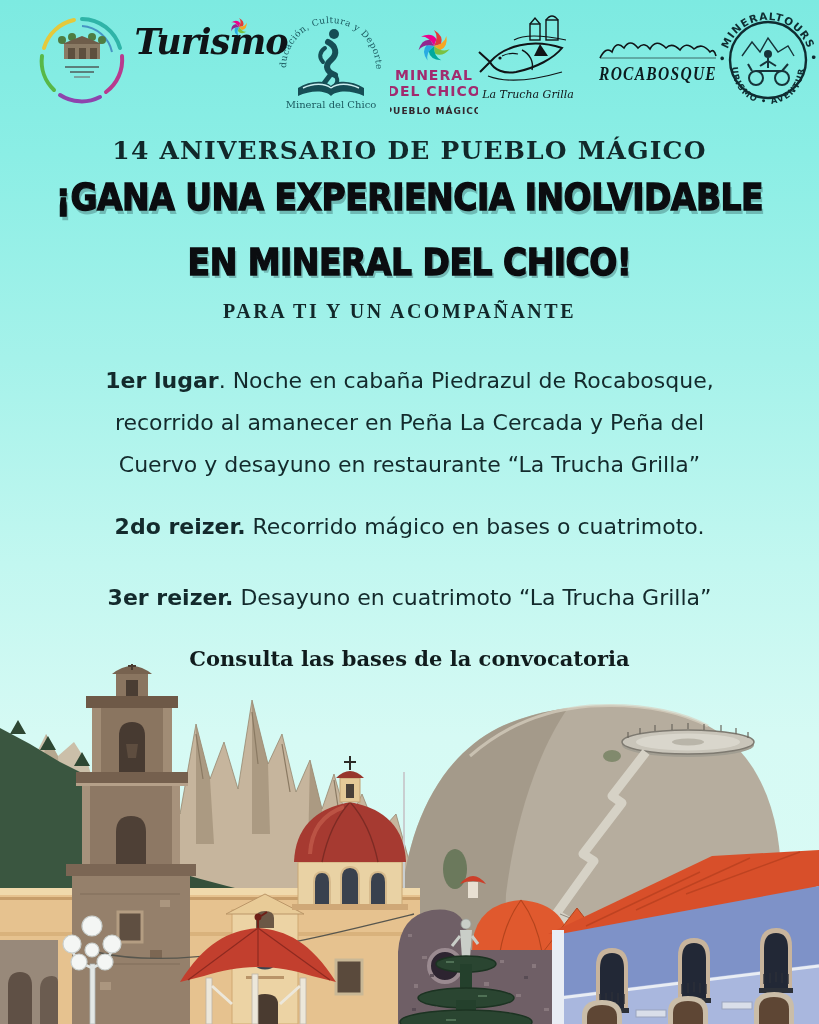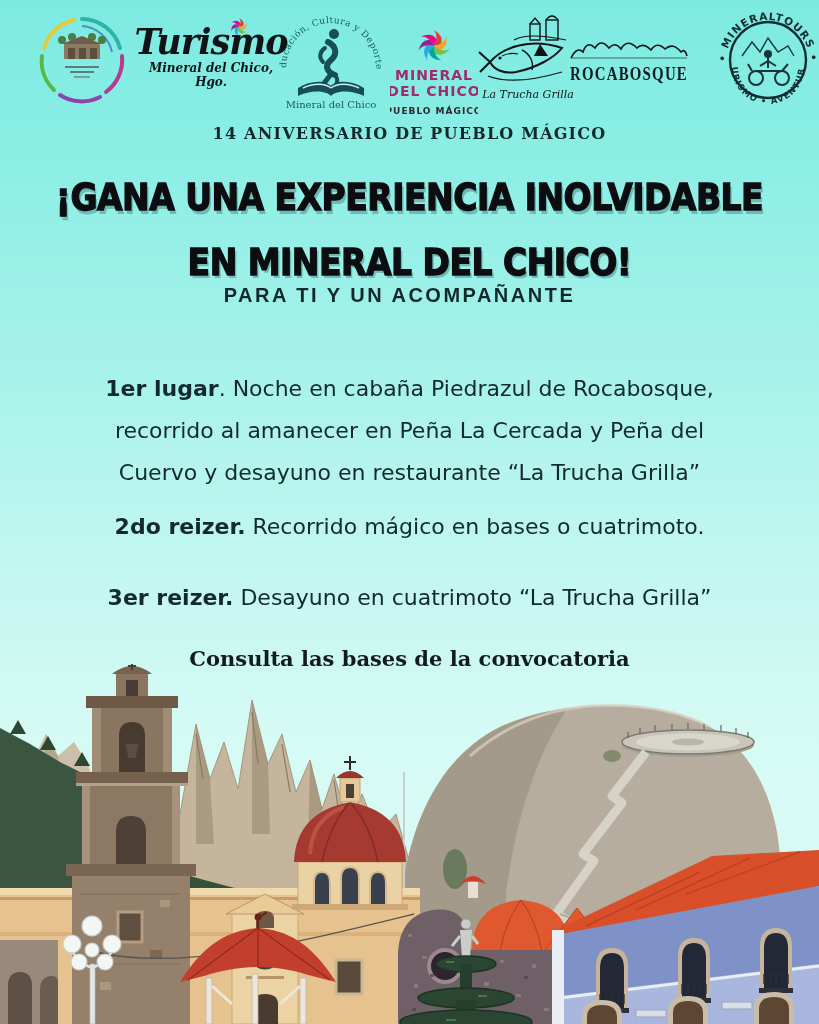--- a/index.html
+++ b/index.html
@@ -9,33 +9,33 @@
     font-family:"DejaVu Sans",sans-serif;color:#14292b;
   }
   .abs{position:absolute;}
   
   .logo{position:absolute;top:0;margin-left:18px;}
   .turismo-wrap{left:116px;top:24px;width:154px;text-align:center;}
   .turismo-title{font-family:"DejaVu Serif",serif;font-style:italic;font-weight:700;font-size:35px;line-height:36px;color:#101417;letter-spacing:-1px;}
   .turismo-sub{font-family:"DejaVu Serif",serif;font-style:italic;font-weight:700;font-size:12px;color:#101417;margin-top:1px;}
   .pin{position:absolute;left:96px;top:-6px;}
   
-  .kicker{top:124px;left:0;width:819px;text-align:center;
-    font-family:"DejaVu Serif",serif;font-weight:600;font-size:16px;letter-spacing:1.2px;color:#12282a;}
+  .kicker{top:136px;left:0;width:819px;text-align:center;
+    font-family:"DejaVu Serif",serif;font-weight:600;font-size:25px;letter-spacing:1.2px;color:#12282a;}
   .headline{top:172px;left:0;width:819px;text-align:center;
     font-weight:700;font-size:33px;line-height:56px;color:#0b0d10;
     letter-spacing:-.5px;-webkit-text-stroke:1.2px #0b0d10;
     text-shadow:2px 3px 0 rgba(26,64,66,.30);
     transform:scaleY(1.15);transform-origin:50% 40%;}
-  .subheadline{top:284px;left:0;width:799px;text-align:center;
-    font-family:Liberation Sans, sans-serif;font-weight:600;font-size:20px;letter-spacing:2.5px;color:#12282a;}
+  .subheadline{top:300px;left:0;width:799px;text-align:center;
+    font-family:Liberation Serif, serif;font-weight:600;font-size:20px;letter-spacing:2.5px;color:#12282a;}
   
   .prize{left:99px;width:621px;text-align:center;font-size:22px;line-height:42px;color:#132a2c;}
   .prize .rank{font-weight:700;}
-  .p1{top:368px;}
+  .p1{top:360px;}
   .p2{top:506px;}
   .p3{top:577px;}
   .cta{top:646px;left:0;width:819px;text-align:center;
     font-family:"DejaVu Serif",serif;font-weight:700;font-size:21px;color:#101c1d;}
   
   .photo{left:0;top:664px;width:819px;height:360px;}
   svg text{user-select:none;}
 </style>
 </head>
 <body>
@@ -70,21 +70,20 @@
       <g transform="translate(9,9)">
         <path d="M0,0 Q3,-6 0,-9 Q6,-6 4,-1 Z" fill="#e23b3b"></path>
         <path d="M0,0 Q3,-6 0,-9 Q6,-6 4,-1 Z" fill="#f6a623" transform="rotate(60)"></path>
         <path d="M0,0 Q3,-6 0,-9 Q6,-6 4,-1 Z" fill="#7ac143" transform="rotate(120)"></path>
         <path d="M0,0 Q3,-6 0,-9 Q6,-6 4,-1 Z" fill="#29abe2" transform="rotate(180)"></path>
         <path d="M0,0 Q3,-6 0,-9 Q6,-6 4,-1 Z" fill="#92278f" transform="rotate(240)"></path>
         <path d="M0,0 Q3,-6 0,-9 Q6,-6 4,-1 Z" fill="#ec008c" transform="rotate(300)"></path>
       </g>
     </svg>
     <div class="turismo-title">Turismo</div>
-    <div class="turismo-sub">Mineral del Chico, Hgo.</div>
   </div>
 
   <div class="logo" style="left:256px;top:4px;">
     <svg width="114" height="108" viewBox="0 0 114 108">
       <defs>
           <path id="eduArc" d="M12,64 A45,45 0 0 1 102,64"></path>
         </defs>
       <text font-family="DejaVu Serif,serif" font-size="9" fill="#1b5a60" letter-spacing="0.5">
         <textPath href="#eduArc" startOffset="50%" text-anchor="middle">Educación, Cultura y Deportes</textPath>
       </text>
@@ -135,21 +134,21 @@
         <path d="M48,40 C56,44 60,52 58,60" stroke-width="1.4"></path>
         <path d="M66,34 L74,46 L60,46 Z" fill="#101417" stroke="none"></path>
         <path d="M28,46 Q36,42 44,44" stroke-width="1.2"></path>
         <circle cx="26" cy="48" r="1.6" fill="#101417" stroke="none"></circle>
         <path d="M14,66 Q40,76 88,62" stroke-width="1.2"></path>
       </g>
       <text x="54" y="88" text-anchor="middle" font-family="DejaVu Serif,serif" font-style="italic" font-size="11" fill="#101417">La Trucha Grilla</text>
     </svg>
   </div>
 
-  <div class="logo" style="left:547px;top:28px;">
+  <div class="logo" style="left:576px;top:28px;font-style:italic;">
     <svg width="128" height="62" viewBox="0 0 128 62">
       <path d="M6,30 Q12,18 18,24 Q22,12 30,20 Q36,10 44,20 Q50,13 56,21 Q62,10 72,20 Q78,14 86,22 Q92,13 100,21 Q108,14 116,24 Q120,20 122,28" fill="none" stroke="#101417" stroke-width="1.6"></path>
       <path d="M6,30 L122,30" stroke="#101417" stroke-width="1" opacity=".6"></path>
       <text x="64" y="52" text-anchor="middle" font-family="Liberation Serif,serif" font-weight="bold" font-size="18" fill="#0d1b1e" letter-spacing="1.5" textLength="118" lengthAdjust="spacingAndGlyphs">ROCABOSQUE</text>
     </svg>
   </div>
 
   <div class="logo" style="left:692px;top:2px;">
     <svg width="116" height="116" viewBox="0 0 116 116">
       <defs>

